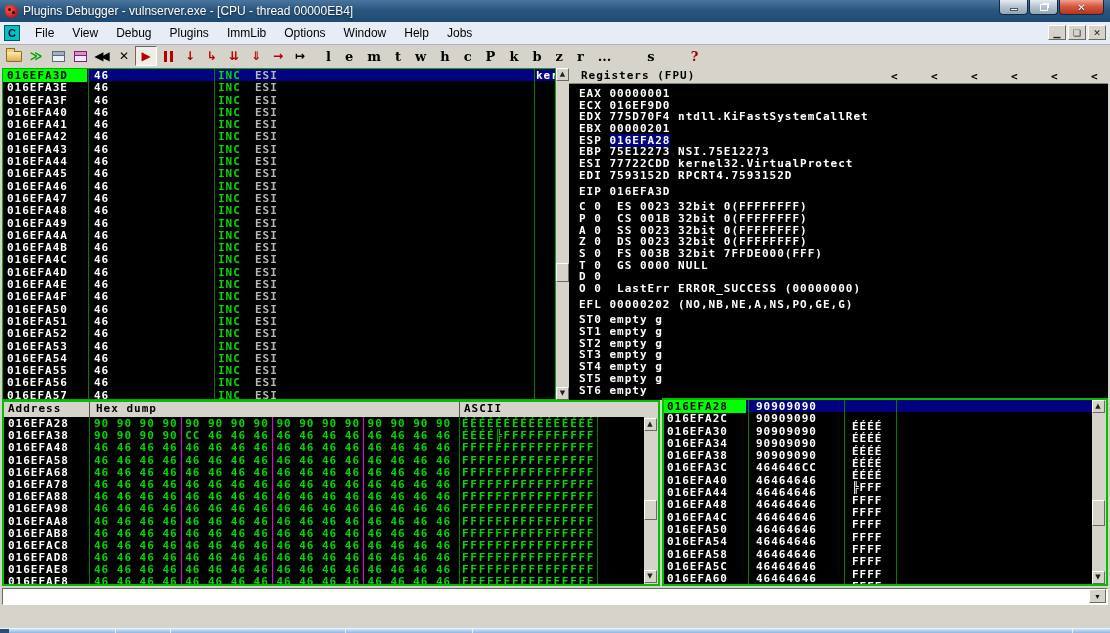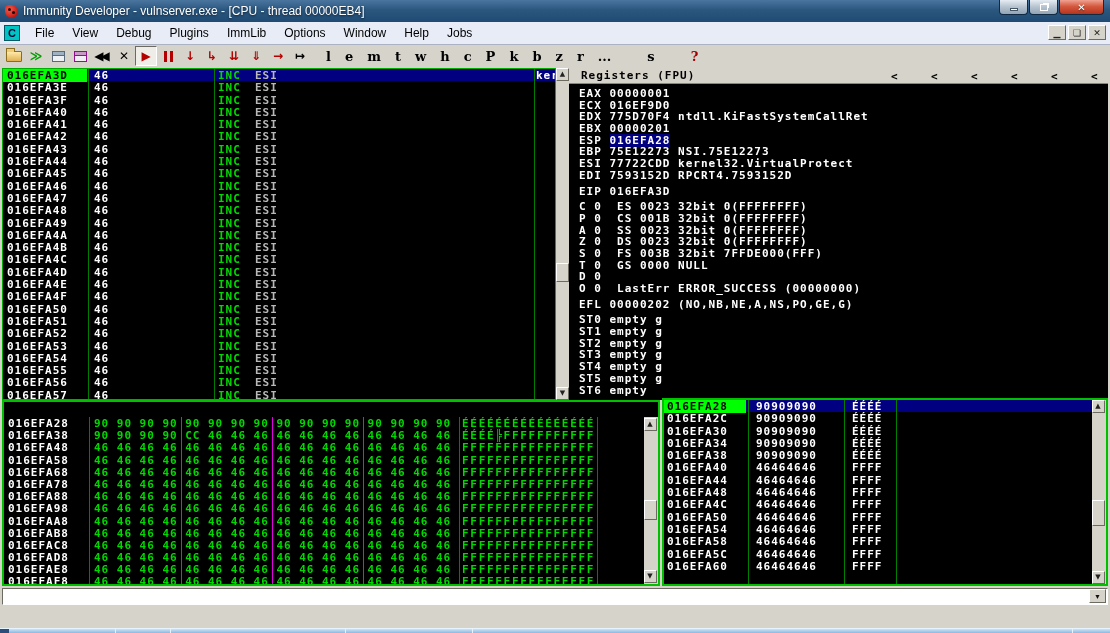--- a/index.html
+++ b/index.html
@@ -121,21 +121,21 @@
   #stack { position:absolute; left:662px; top:398px; width:446px; height:188px; background:#000;
     border:2px solid #00c000; overflow:hidden; }
   #stack-rows { position:absolute; left:0; top:0; width:428px; bottom:0; }
   #stack .vline { position:absolute; top:0; bottom:0; width:1px; background:#008000; }
   .srow { position:relative; height:12.3px; color:#fff; }
   .srow.sel { background:#000080; }
   .srow span { position:absolute; top:0; white-space:nowrap; }
   .s-addr { left:0; width:82px; padding-left:3px; }
   .srow.sel .s-addr { background:#00ff00; color:#000; }
   .s-value { left:92px; }
-  .s-ascii { left:188px; }
+  .s-ascii { left:188px;margin-top:20px; }
 
   
   #cmdline { position:absolute; left:2px; top:588px; width:1106px; height:17px; background:#fff;
     border:1px solid; border-color:#6d6a62 #fff #fff #6d6a62; }
   #cmd-input { position:absolute; left:1px; top:1px; width:1086px; height:13px; border:none;
     outline:none; font-family:"DejaVu Sans Mono", monospace; font-size:11px; }
   #cmd-drop { position:absolute; right:1px; top:0; width:17px; height:14px; background:#d6d3ca;
     border:1px solid; border-color:#fff #6d6a62 #6d6a62 #fff; font-size:7px; text-align:center;
     line-height:13px; color:#111; }
   #statusbar { position:absolute; left:0; top:606px; width:1110px; height:21px; background:#cfccc3;
@@ -152,21 +152,21 @@
   #taskbar .tseg { position:absolute; top:0; bottom:0; width:1px; background:#e4f2fc; }
   #taskbar #tstart { position:absolute; left:0; top:0; bottom:0; width:9px; background:#2a4d7a; }
 </style>
 </head>
 <body>
 
 <div id="win">
 
   <div id="titlebar">
     <div id="app-icon"></div>
-    <span id="title-text">Immunity Developer - vulnserver.exe - [CPU - thread 00000EB4]</span>
+    <span id="title-text">Plugins Debugger - vulnserver.exe - [CPU - thread 00000EB4]</span>
     <div id="caption-buttons">
       <div class="capbtn min">
           <span class="minbar"></span>
         </div>
       <div class="capbtn max">
           <span class="restbox"></span>
         </div>
       <div class="capbtn close">
           <span>✕</span>
         </div>
@@ -439,20 +439,27 @@
 
   <div id="registers">
     <div id="reg-header" class="mono">
       <span>Registers (FPU)</span>
       <span><span class="rarrow" style="left: 322px;">&lt;</span><span class="rarrow" style="left: 362px;">&lt;</span><span class="rarrow" style="left: 402px;">&lt;</span><span class="rarrow" style="left: 442px;">&lt;</span><span class="rarrow" style="left: 482px;">&lt;</span><span class="rarrow" style="left: 522px;">&lt;</span></span>
     </div>
     <div id="registers-body" class="mono"><div class="rline"><span>EAX 00000001</span></div><div class="rline"><span>ECX 016EF9D0</span></div><div class="rline"><span>EDX 775D70F4 ntdll.KiFastSystemCallRet</span></div><div class="rline"><span>EBX 00000201</span></div><div class="rline"><span>ESP </span><span class="sel">016EFA28</span></div><div class="rline"><span>EBP 75E12273 NSI.75E12273</span></div><div class="rline"><span>ESI 77722CDD kernel32.VirtualProtect</span></div><div class="rline"><span>EDI 7593152D RPCRT4.7593152D</span></div><div class="rblank"></div><div class="rline"><span>EIP 016EFA3D</span></div><div class="rblank"></div><div class="rline"><span>C 0  ES 0023 32bit 0(FFFFFFFF)</span></div><div class="rline"><span>P 0  CS 001B 32bit 0(FFFFFFFF)</span></div><div class="rline"><span>A 0  SS 0023 32bit 0(FFFFFFFF)</span></div><div class="rline"><span>Z 0  DS 0023 32bit 0(FFFFFFFF)</span></div><div class="rline"><span>S 0  FS 003B 32bit 7FFDE000(FFF)</span></div><div class="rline"><span>T 0  GS 0000 NULL</span></div><div class="rline"><span>D 0</span></div><div class="rline"><span>O 0  LastErr ERROR_SUCCESS (00000000)</span></div><div class="rblank"></div><div class="rline"><span>EFL 00000202 (NO,NB,NE,A,NS,PO,GE,G)</span></div><div class="rblank"></div><div class="rline"><span>ST0 empty g</span></div><div class="rline"><span>ST1 empty g</span></div><div class="rline"><span>ST2 empty g</span></div><div class="rline"><span>ST3 empty g</span></div><div class="rline"><span>ST4 empty g</span></div><div class="rline"><span>ST5 empty g</span></div><div class="rline"><span>ST6 empty</span></div></div>
   </div>
 
   <div id="dump" class="mono">
+    <div id="dump-header">
+      <span id="dh-addr">Address</span>
+      <span id="dh-hex">Hex dump</span>
+      <span id="dh-ascii">ASCII</span>
+      <span class="hsep" style="left:85px"></span>
+      <span class="hsep" style="left:455px"></span>
+    </div>
     <div id="dump-body">
       <div class="vline gv" style="left:85px"></div>
       <div class="vline mv" style="left:177px"></div>
       <div class="vline mv" style="left:268px"></div>
       <div class="vline mv" style="left:359px"></div>
       <div class="vline gv" style="left:455px"></div>
       <div class="vline gv" style="left:593px"></div>
     <div class="drow">
           <span class="d-addr">016EFA28</span>
           <span class="d-byte" style="left: 90px;">90</span>
@@ -762,20 +769,25 @@
           <span class="s-addr">016EFA34</span>
           <span class="s-value">90909090</span>
           <span class="s-ascii">ÉÉÉÉ</span>
         </div>
         <div class="srow">
           <span class="s-addr">016EFA38</span>
           <span class="s-value">90909090</span>
           <span class="s-ascii">ÉÉÉÉ</span>
         </div>
         <div class="srow">
+          <span class="s-addr">016EFA3C</span>
+          <span class="s-value">464646CC</span>
+          <span class="s-ascii">╠FFF</span>
+        </div>
+        <div class="srow">
           <span class="s-addr">016EFA40</span>
           <span class="s-value">46464646</span>
           <span class="s-ascii">FFFF</span>
         </div>
         <div class="srow">
           <span class="s-addr">016EFA44</span>
           <span class="s-value">46464646</span>
           <span class="s-ascii">FFFF</span>
         </div>
         <div class="srow">

